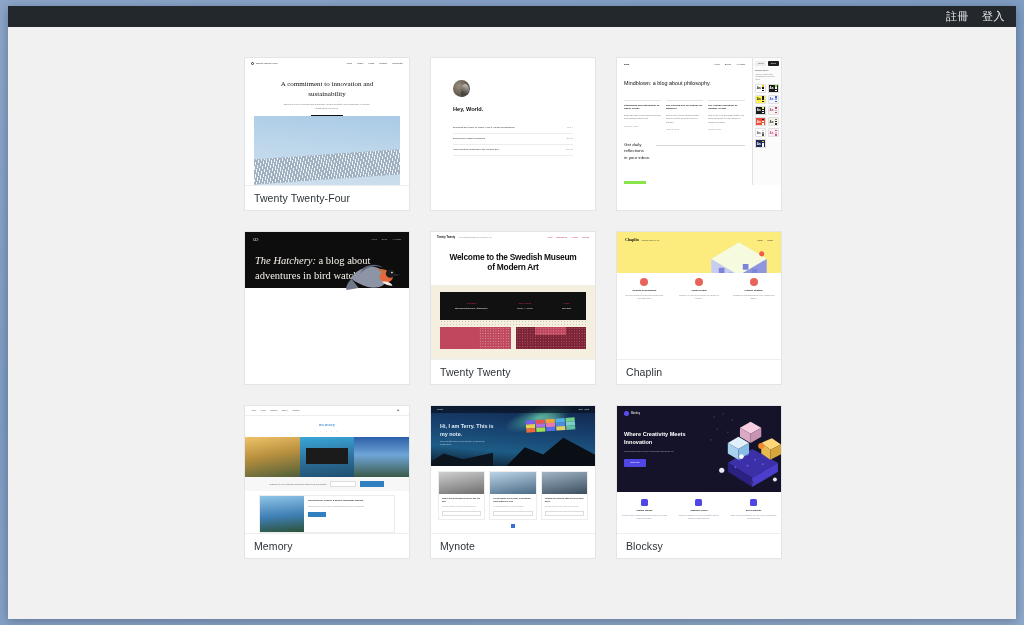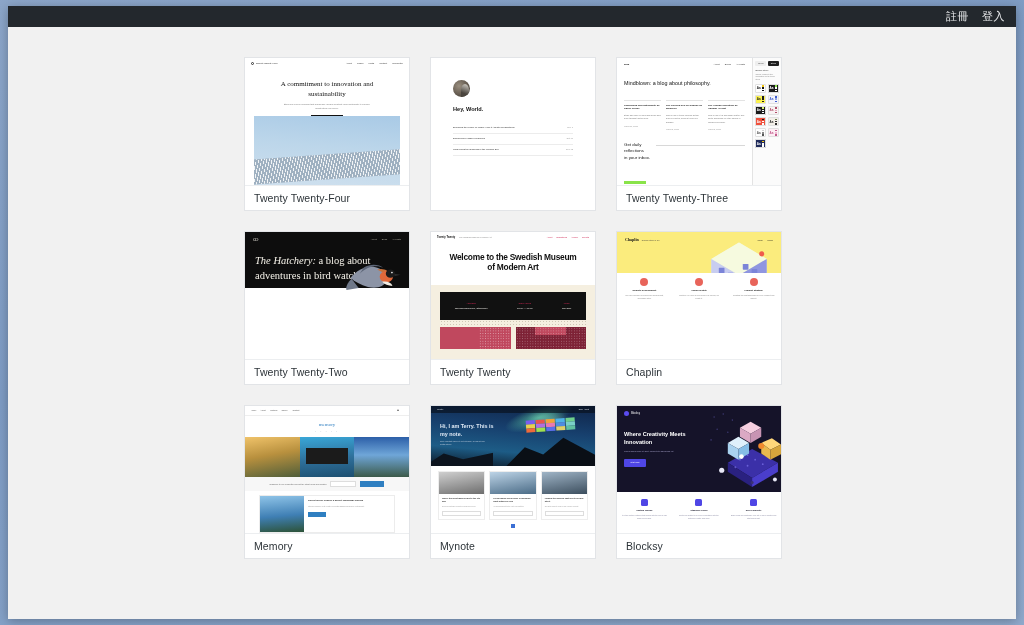--- a/index.html
+++ b/index.html
@@ -474,21 +474,20 @@
                         <span class="bars">
                           <i style="background:#f1c40f"></i>
                           <i style="background:#ffffff"></i>
                           <i style="background:#ffffff"></i>
                         </span>
                       </div>
                     </div>
                 </div>
               </div>
             </div>
-            <div class="theme-name">Twenty Twenty-Three</div>
           </div>
 
           <div class="theme-card">
             <div class="thumb">
               <div class="mini t22">
                 <div class="mini-nav" style="padding:0;">
                   <span class="logo">CO</span>
                   <span class="links">
                     <span>About</span>
                       <span>Birds</span>
@@ -502,21 +501,20 @@
                   <path d="M70 50 C82 46 94 52 98 62 C92 60 80 56 70 50 Z" fill="#c9713a"></path>
                   <ellipse cx="88" cy="64" rx="13" ry="11" fill="#e0683a"></ellipse>
                   <ellipse cx="96" cy="58" rx="9" ry="8" fill="#1c1c1c"></ellipse>
                   <circle cx="99" cy="56" r="1.6" fill="#fff"></circle>
                   <path d="M104 58 L116 60 L104 63 Z" fill="#2b2b2b"></path>
                   <path d="M80 74 C90 72 98 76 100 82 C92 82 84 79 80 74 Z" fill="#f1ece2"></path>
                   <path d="M20 68 C12 76 8 84 10 90 L34 86 Z" fill="#6f7889"></path>
                 </svg>
               </div>
             </div>
-            <div class="theme-name">Twenty Twenty-Two</div>
           </div>
 
           <div class="theme-card">
             <div class="thumb">
               <div class="mini t20">
                 <div class="nav">
                   <span class="l">
                       <b>Twenty Twenty</b>
                       <s>The Swedish Museum of Modern Art</s>
                     </span>

